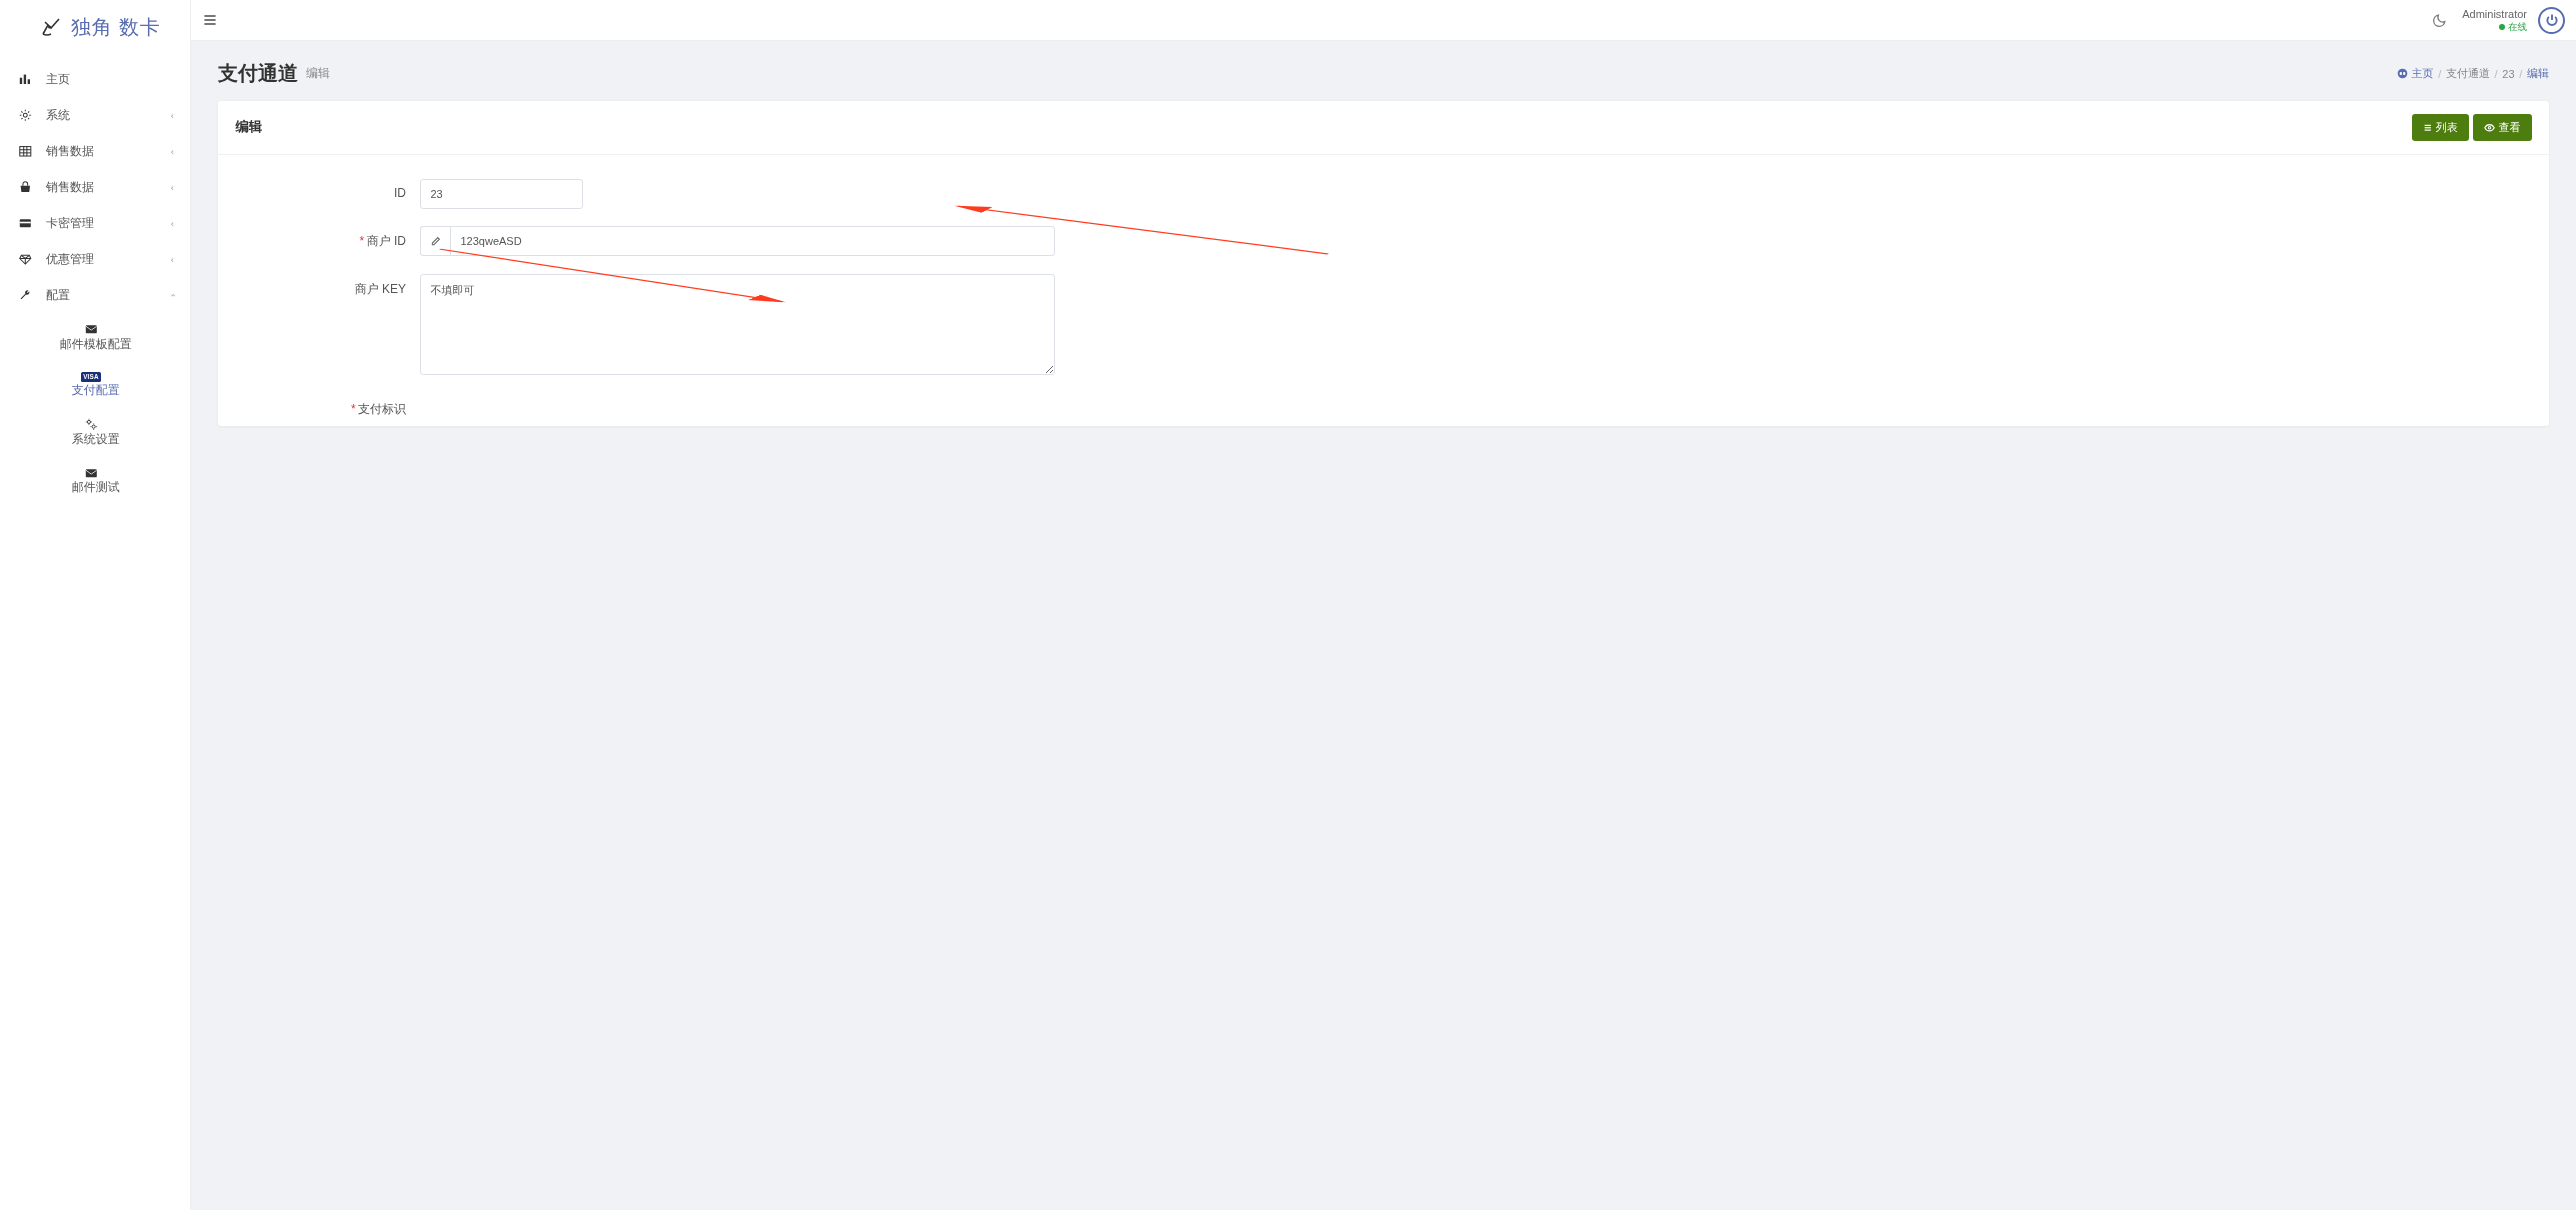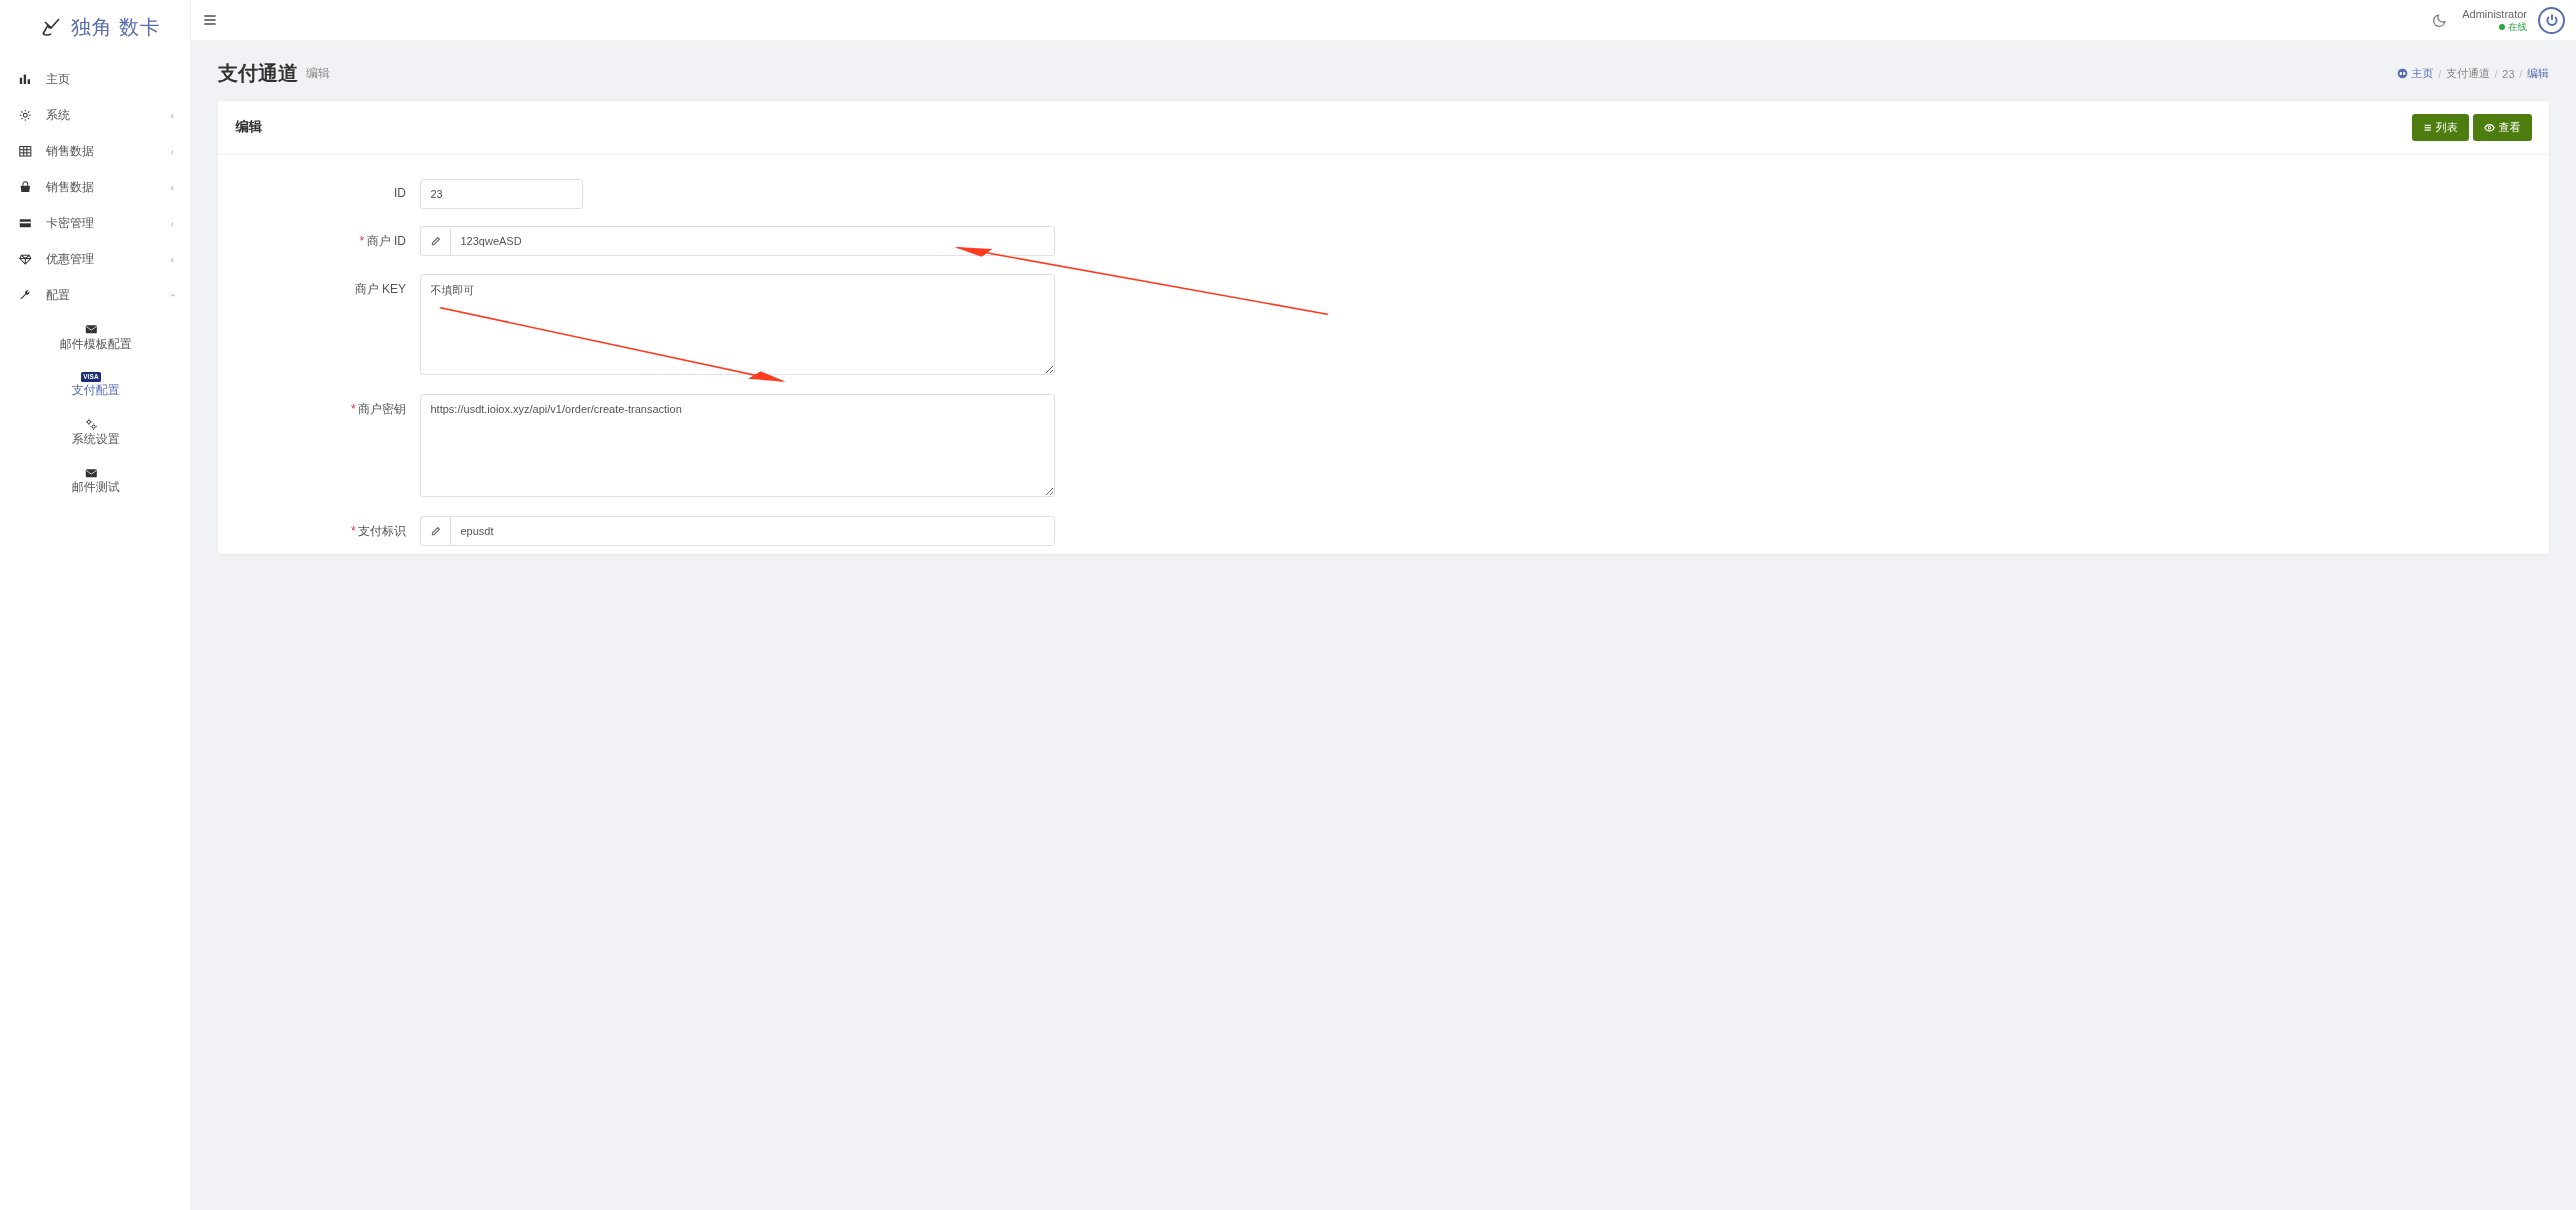--- a/index.html
+++ b/index.html
@@ -382,39 +382,23 @@
           </div>
         </div>
 
         <div class="form-row">
           <label class="form-label">商户 KEY</label>
           <div class="form-control-wrap">
             <textarea class="textarea" style="">不填即可</textarea>
           </div>
         </div>
 
-        <div class="form-row">
-          <label class="form-label"><span class="req">*</span><span>商户密钥</span></label>
-          <div class="form-control-wrap">
-            <textarea class="textarea tall" style="">https://usdt.ioiox.xyz/api/v1/order/create-transaction</textarea>
-          </div>
-        </div>
 
         <div class="form-row" style="margin-bottom:0">
           <label class="form-label"><span class="req">*</span><span>支付标识</span></label>
-          <div class="form-control-wrap">
-            <div class="input-group">
-              <span class="input-addon">
-                <svg width="11" height="11" viewBox="0 0 14 14" fill="none" stroke="#666" stroke-width="1.3">
-                    <path d="M10 2l2 2-7 7H3v-2z"></path>
-                  </svg>
-              </span>
-              <input class="input" value="epusdt" style="">
-            </div>
-          </div>
         </div>
       </div>
 
       <svg style="position:absolute;left:0;top:0;width:100%;height:100%;pointer-events:none" viewBox="0 0 1260 680" preserveAspectRatio="none">
         <defs>
           <marker id="ah" markerWidth="10" markerHeight="10" refX="8" refY="3" orient="auto">
             <path d="M0,0 L9,3 L0,6 z" fill="#ff3b1f"></path>
           </marker>
         </defs>
         <line x1="600" y1="320" x2="400" y2="220" stroke="#ff3b1f" stroke-width="2.2" marker-end="url(#ah)"></line>

